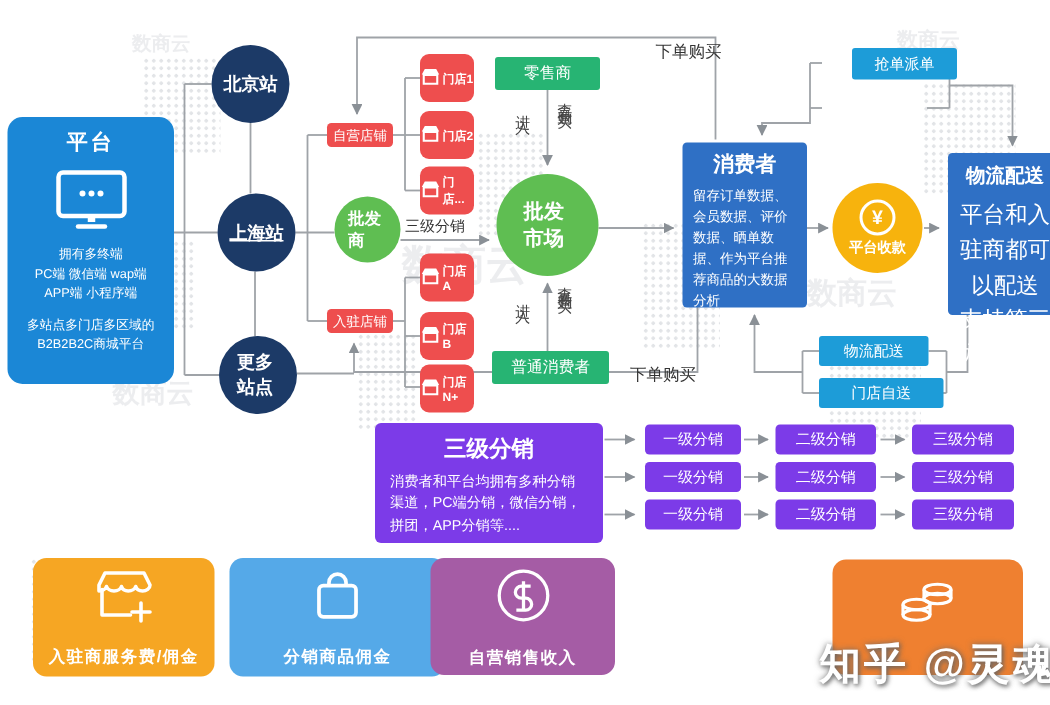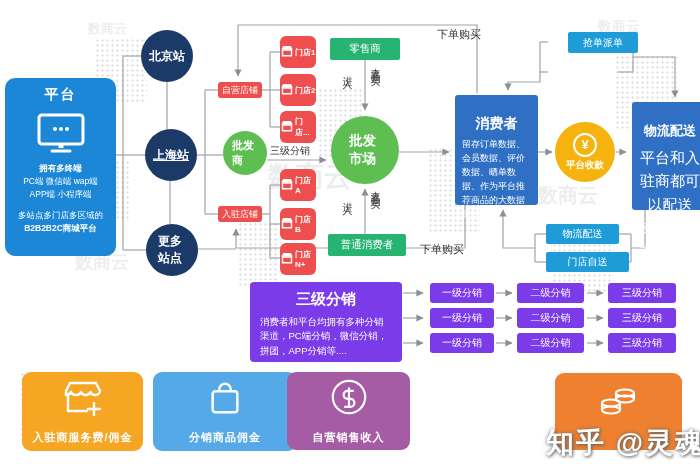--- a/index.html
+++ b/index.html
@@ -17,41 +17,41 @@
   .greenc { background:#5FBE52; }
   .yellowc { background:#F7B30D; flex-direction:column; }
   .redlab { background:#EE4E4E; color:#fff; font-size:9px; border-radius:3px;
     display:flex; align-items:center; justify-content:center; }
   .storebox { background:#EE4E4E; color:#fff; border-radius:6px; display:flex;
     flex-direction:row; align-items:center; justify-content:flex-start; gap:1px; font-size:8px;font-weight:bold; }
   .greenbox { background:#27B473; color:#fff; font-size:10.5px; display:flex;
     align-items:center; justify-content:center; border-radius:2px; }
   .bluebox { background:#1D9CD8; color:#fff; font-size:10px; display:flex;
     align-items:center; justify-content:center; border-radius:2px; }
-  .panel { background:#2F70C5; color:#fff; border-radius:3px; padding:20px 7px 6px; }
+  .panel { background:#2F70C5; color:#fff; border-radius:3px; padding:6px 7px 6px; }
   .panel .ttl { font-weight:bold; text-align:center; }
   .panel .dsc { line-height:1.55; }
   .purplepanel { background:#7C3BE8; color:#fff; border-radius:4px; padding:8px 10px 6px; }
   .chain { background:#7C3BE8; color:#fff; font-size:10px; display:flex;
     align-items:center; justify-content:center; border-radius:3px; }
   .vtext { writing-mode:vertical-rl; font-size:10px; color:#444; letter-spacing:3px; }
   .lbl { font-size:11px; color:#333; }
   .card { border-radius:9px; color:#fff; display:flex; flex-direction:column;
     align-items:center; justify-content:center; gap:9px; }
   .card .clabel { font-size:11px; font-weight:bold; letter-spacing:1px; }
   .wm { color:#8d93a0; opacity:.16; font-weight:bold; pointer-events:none; white-space:nowrap; }
   .dots { background-image:radial-gradient(#98a0aa 1px, transparent 1.25px);
     background-size:5px 5px; opacity:.28; pointer-events:none; }
   svg.lines { position:absolute; left:0; top:0; }
   .platform {
     background:#1B87D6; color:#fff; border-radius:10px; text-align:center; padding-top:8px;
   }
   .platform .pt { font-size:14px; font-weight:bold; letter-spacing:2px; }
   .platform .small { font-size:8.5px; line-height:1.5; }
-  .platform .b { font-weight:bold; }
+  .platform .b { font-weight:normal; }
   .yen-ring { width:24px; height:24px; border:2px solid #fff; border-radius:50%;
     display:flex; align-items:center; justify-content:center; font-size:13px; font-weight:bold; }
   .zhihu-wm {
     font-size:28px; font-weight:bold; color:#fff; white-space:nowrap; letter-spacing:2px;
     text-shadow:0 0 4px rgba(110,110,110,.85), 1px 1px 3px rgba(90,90,90,.8);
   }
 </style>
 </head>
 <body>
 

